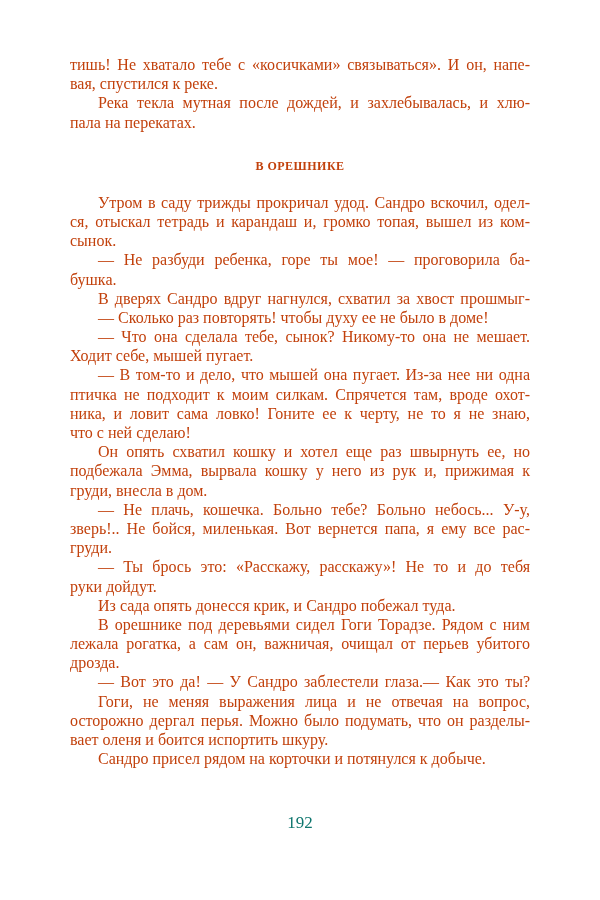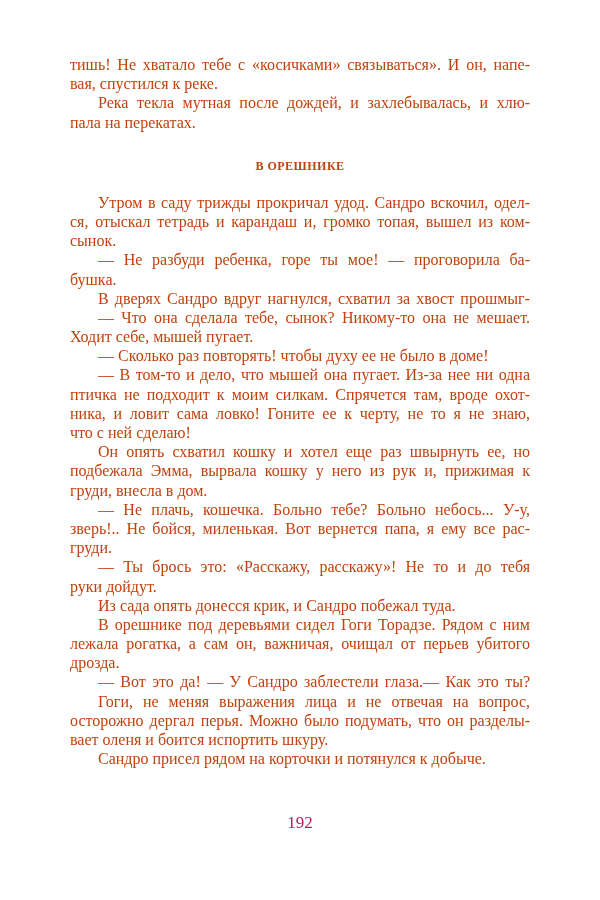--- a/index.html
+++ b/index.html
@@ -33,21 +33,21 @@
     margin-bottom: 17px;
     height: 19px;
   }
   .folio {
     position: absolute;
     left: 0; right: 0;
     top: 813px;
     text-align: center;
     font-family: "Liberation Serif", "DejaVu Serif", serif;
     font-size: 17px;
-    color: #be185d;
+    color: #0f766e;
   }
   .para { display: block; }
 </style>
 </head>
 <body>
 
 <div class="page">
   <div class="para">
     <span class="line">тишь! Не хватало тебе с «косичками» связываться». И он, напе-</span>
     <span class="line last">вая, спустился к реке.</span>
@@ -65,25 +65,25 @@
     <span class="line last">сынок.</span>
   </div>
   <div class="para">
     <span class="line indent">— Не разбуди ребенка, горе ты мое! — проговорила ба-</span>
     <span class="line last">бушка.</span>
   </div>
   <div class="para">
     <span class="line indent">В дверях Сандро вдруг нагнулся, схватил за хвост прошмыг-</span>
   </div>
   <div class="para">
+    <span class="line indent last">— Сколько раз повторять! чтобы духу ее не было в доме!</span>
+  </div>
+  <div class="para">
     <span class="line indent">— Что она сделала тебе, сынок? Никому-то она не мешает.</span>
     <span class="line last">Ходит себе, мышей пугает.</span>
-  </div>
-  <div class="para">
-    <span class="line indent last">— Сколько раз повторять! чтобы духу ее не было в доме!</span>
   </div>
   <div class="para">
     <span class="line indent">— В том-то и дело, что мышей она пугает. Из-за нее ни одна</span>
     <span class="line">птичка не подходит к моим силкам. Спрячется там, вроде охот-</span>
     <span class="line">ника, и ловит сама ловко! Гоните ее к черту, не то я не знаю,</span>
     <span class="line last">что с ней сделаю!</span>
   </div>
   <div class="para">
     <span class="line indent">Он опять схватил кошку и хотел еще раз швырнуть ее, но</span>
     <span class="line">подбежала Эмма, вырвала кошку у него из рук и, прижимая к</span>

